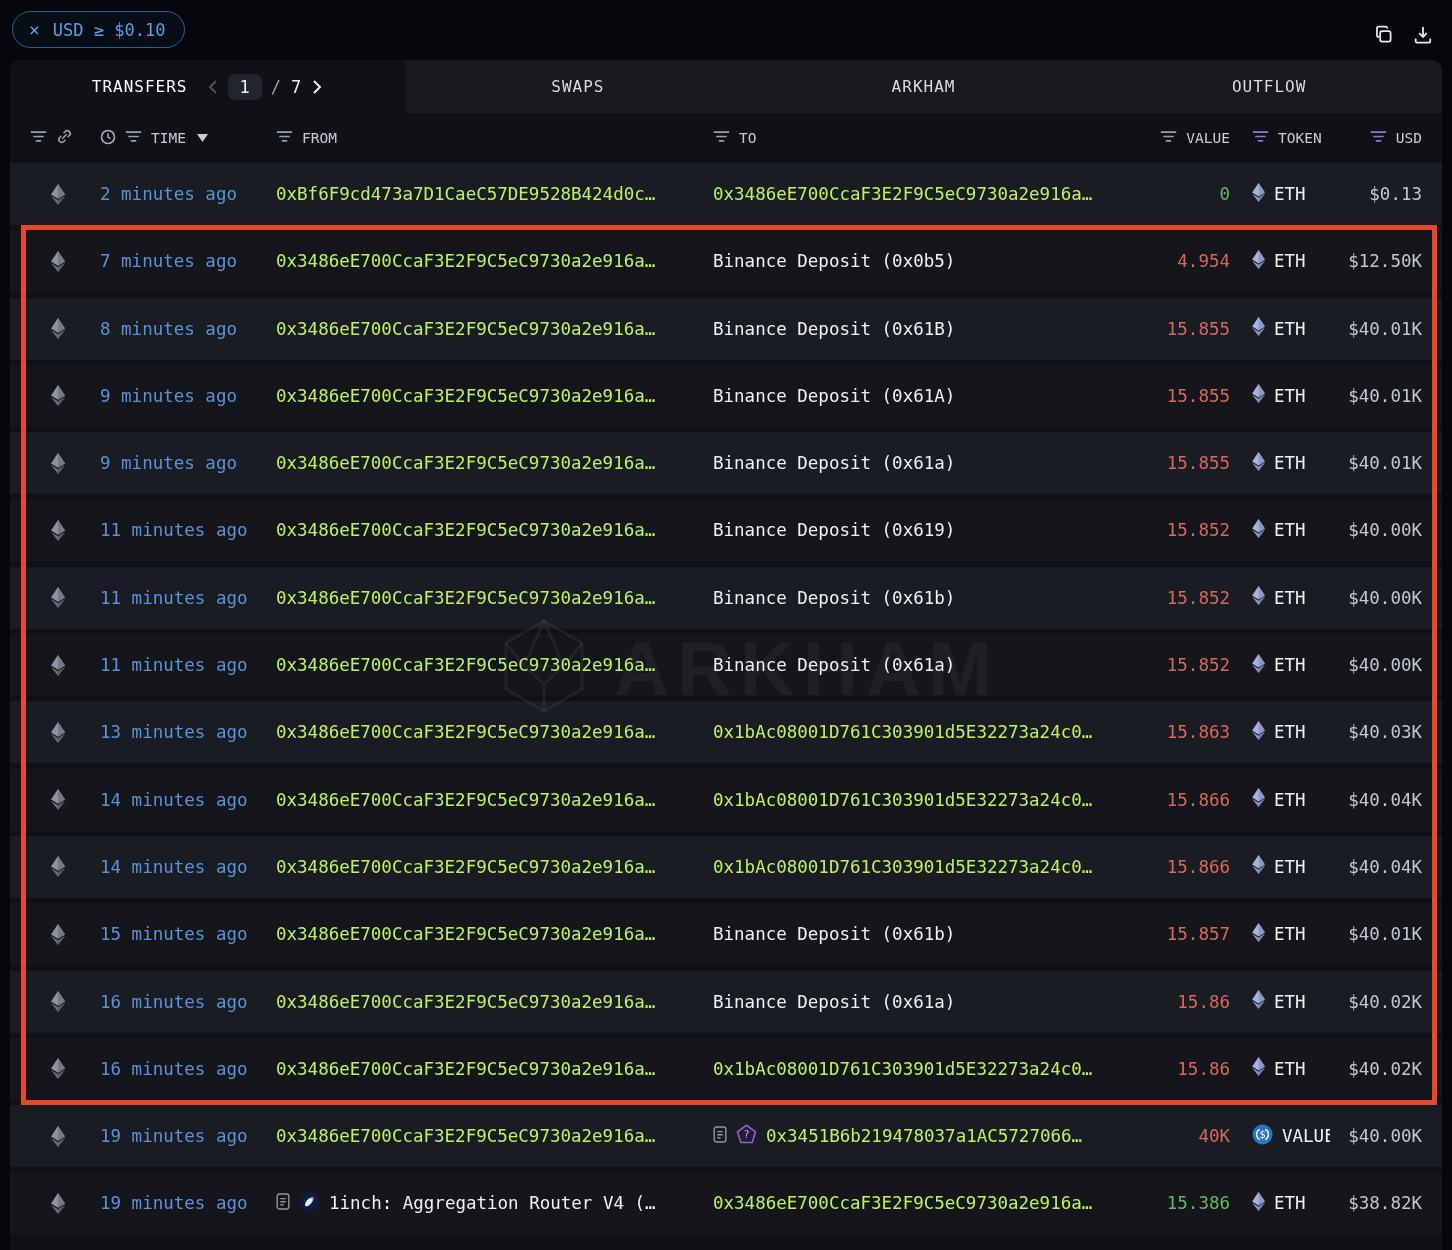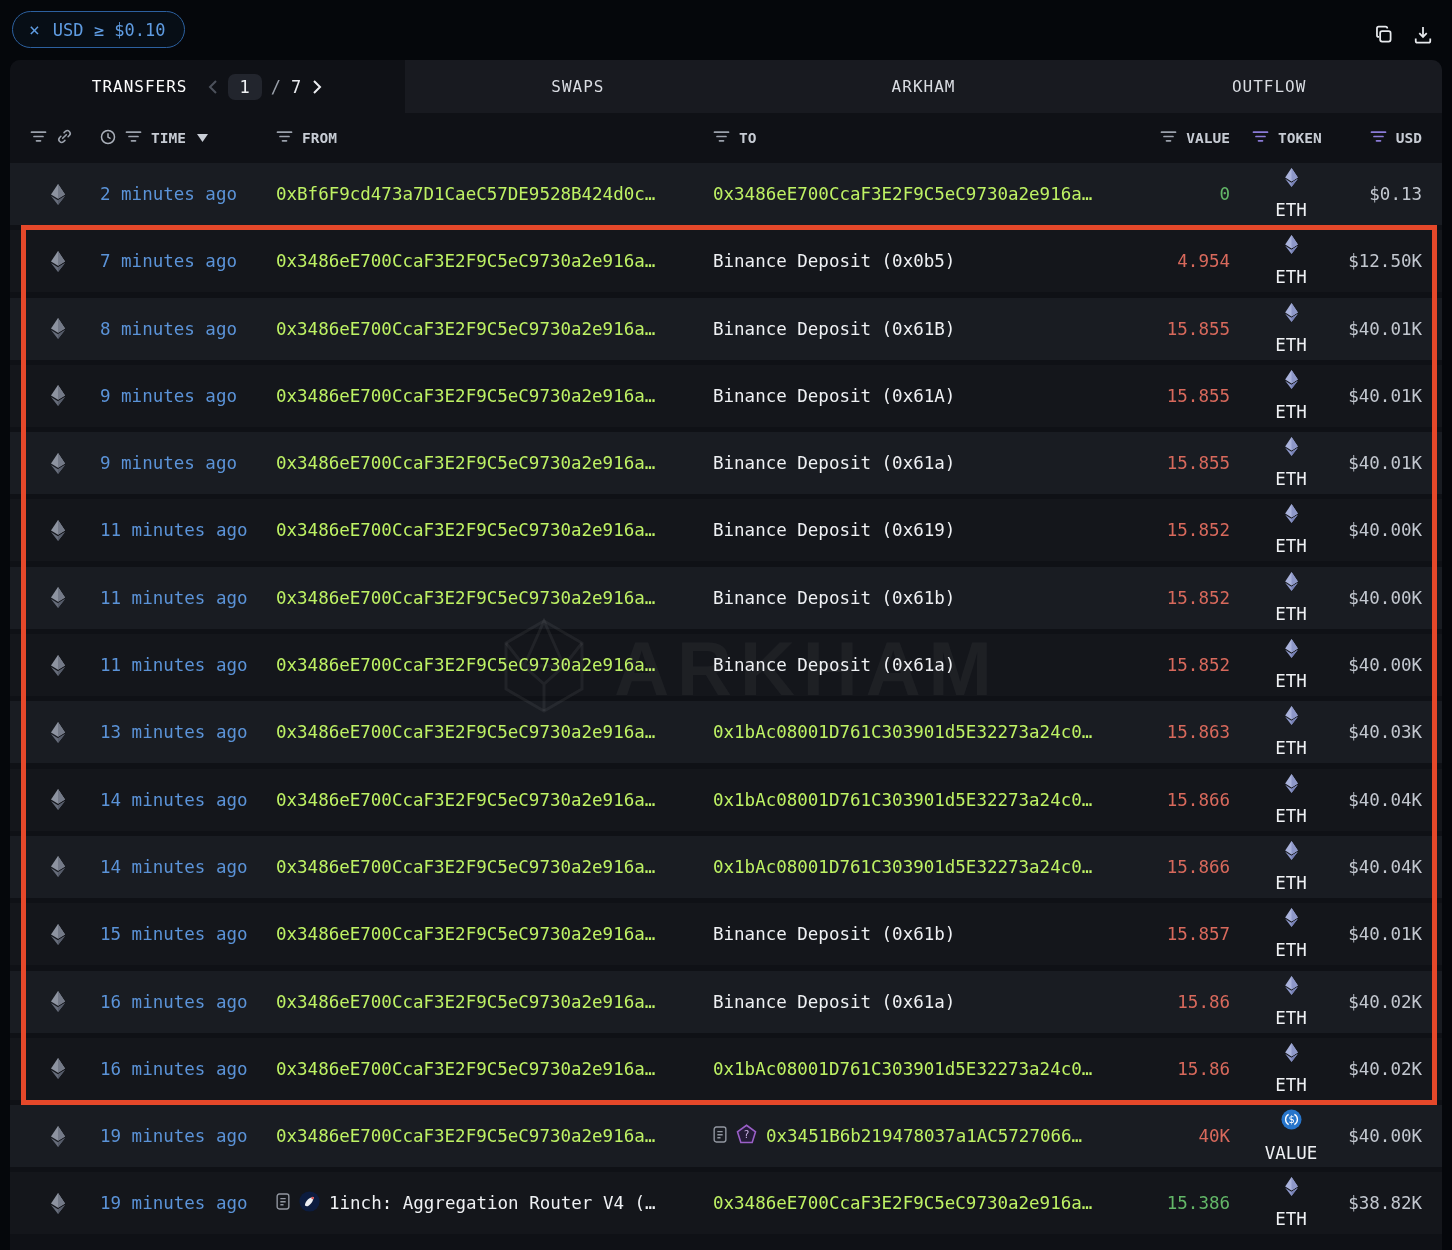--- a/index.html
+++ b/index.html
@@ -28,40 +28,40 @@
   .pg-prev, .pg-next { display:flex; align-items:center; cursor:pointer; }
   .pg-cur { background:#22252d; border-radius:7px; padding:3px 11px; color:#f0f2f5; cursor:pointer; }
   .pg-sep { color:#9aa0aa; }
   .pg-total { color:#e8eaee; }
 
   
   .grid { display:grid; grid-template-columns:56px 190px 437px 427px 90px 100px 92px;
     align-items:center; padding:0 20px; }
 
   .thead { height:50px; font-size:14.5px; color:#c7ccd4; }
-  .th { display:flex; align-items:center; gap:9px;font-weight:bold; }
+  .th { display:flex; align-items:center; gap:9px; }
   .th.right { justify-content:flex-end; }
   .th .sort { margin-left:2px; display:flex; }
   .c-time-h { padding-left:14px; }
 
   
   .tbody { position:relative; }
   .row { height:62px; margin-bottom:5.3px; cursor:pointer; position:relative; z-index:1; }
   .row-a { background:#191c22; }
   .row-b { background:#14161b; }
   .cell { font-size:17.5px; white-space:nowrap; overflow:hidden; }
   .c-chain { display:flex; justify-content:center; }
   .c-time { color:#5b93d8; padding-left:14px; }
   .addr { color:#bef264; }
   .entity { color:#eff1f4; }
   .withicons { display:flex; align-items:center; gap:9px; }
   .c-value { text-align:right; }
   .v-red { color:#d8695c; }
   .v-green { color:#63b768; }
-  .c-token { display:flex; align-items:center; gap:9px; color:#eff1f4; padding-left:22px;flex-direction:column; }
+  .c-token { display:flex; align-items:center; gap:9px; color:#eff1f4; padding-left:22px; }
   .c-usd { text-align:right; color:#c2c7cf; }
 
   
   .hl-frame { position:absolute; left:11px; right:5px; top:165px; height:880px;
     border:5px solid #e5482a; z-index:3; pointer-events:none; }
 
   
   .watermark { position:absolute; left:0; width:100%; top:558px; display:flex;
     justify-content:center; align-items:center; gap:26px; z-index:2; pointer-events:none;padding-left:48px; }
   .wm-text { font-family:"Liberation Sans","DejaVu Sans",sans-serif; font-weight:700;

